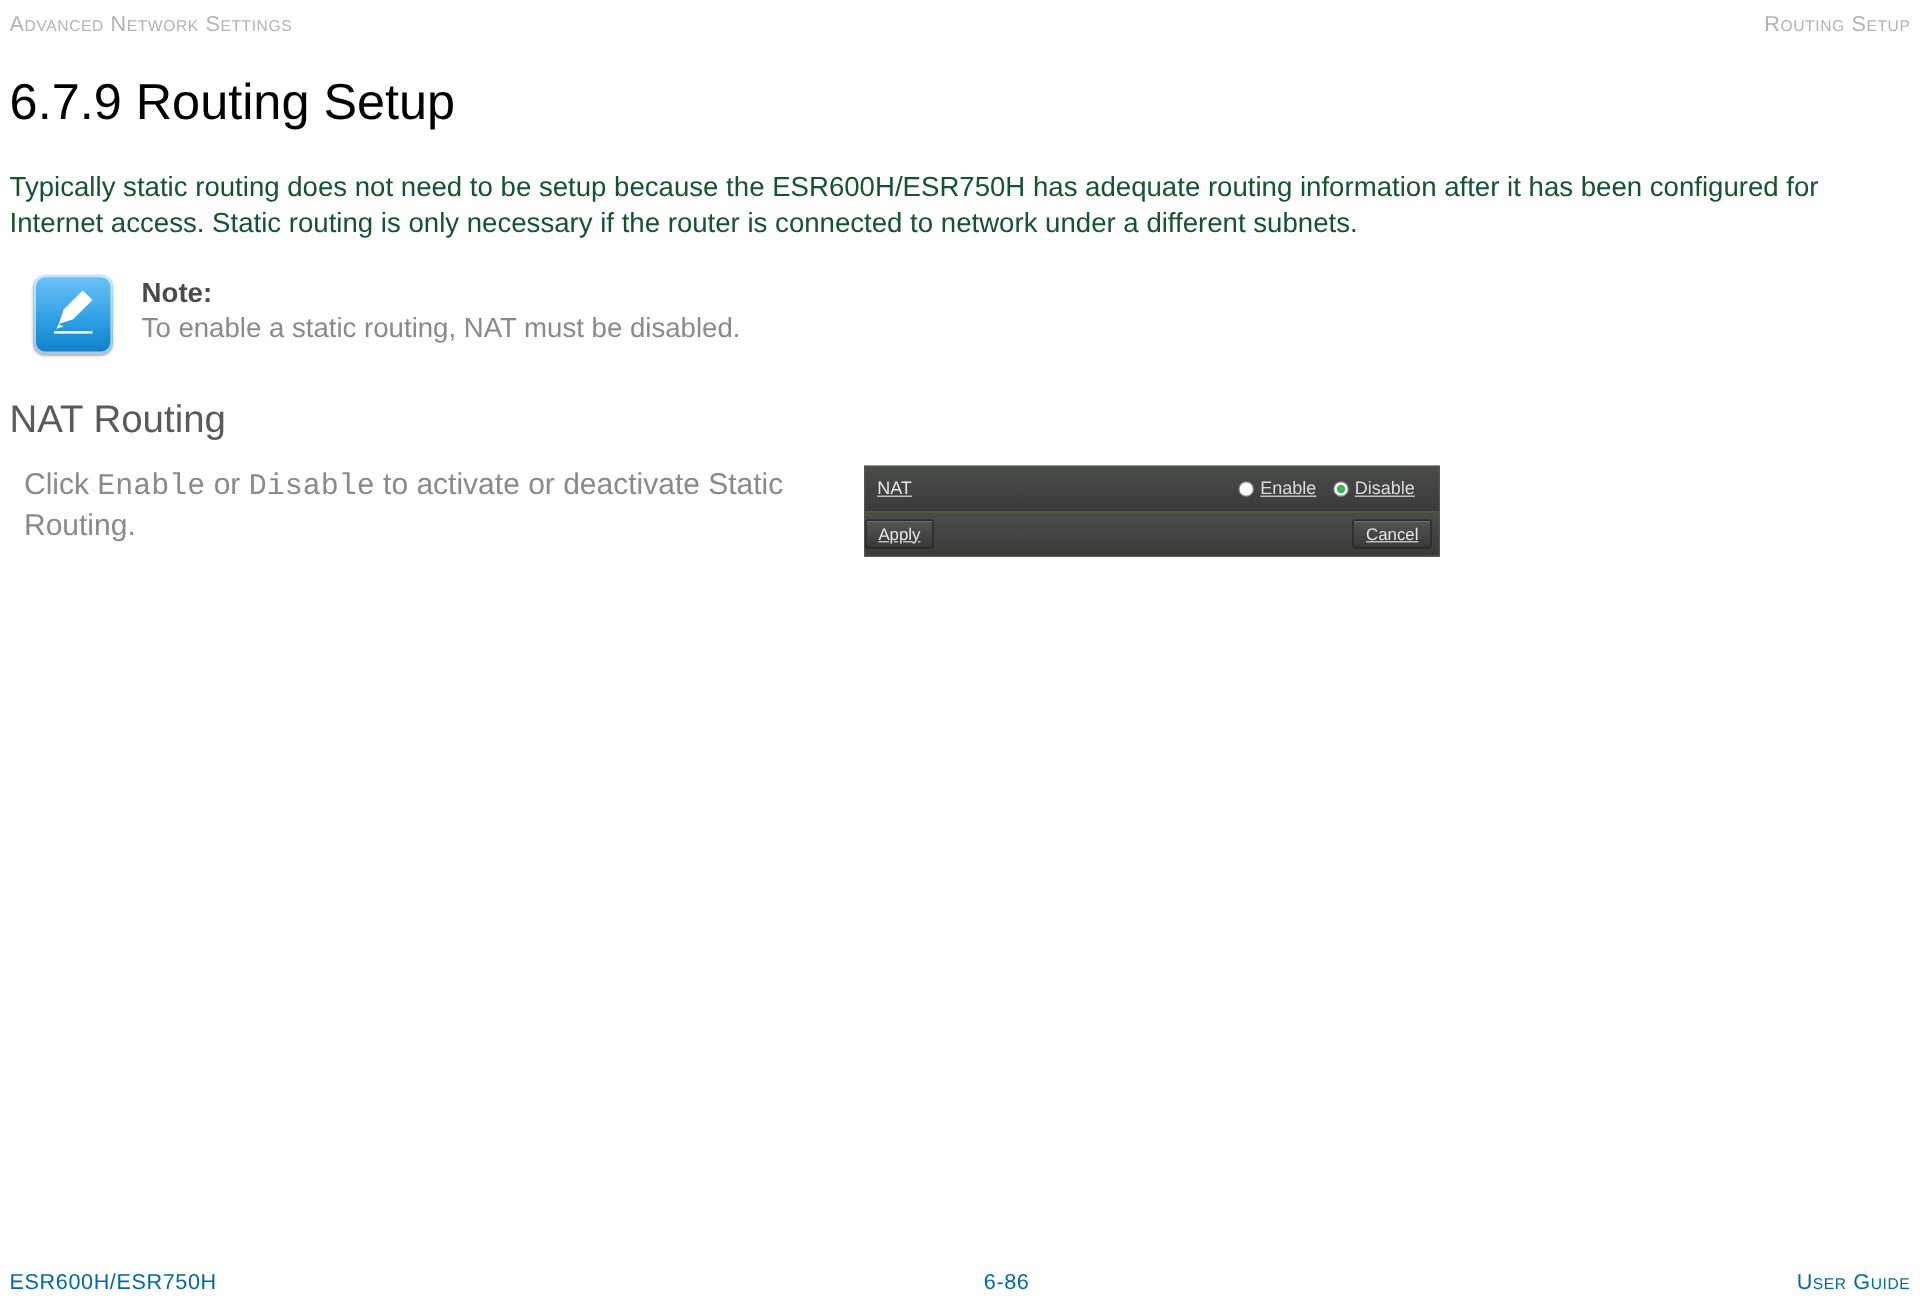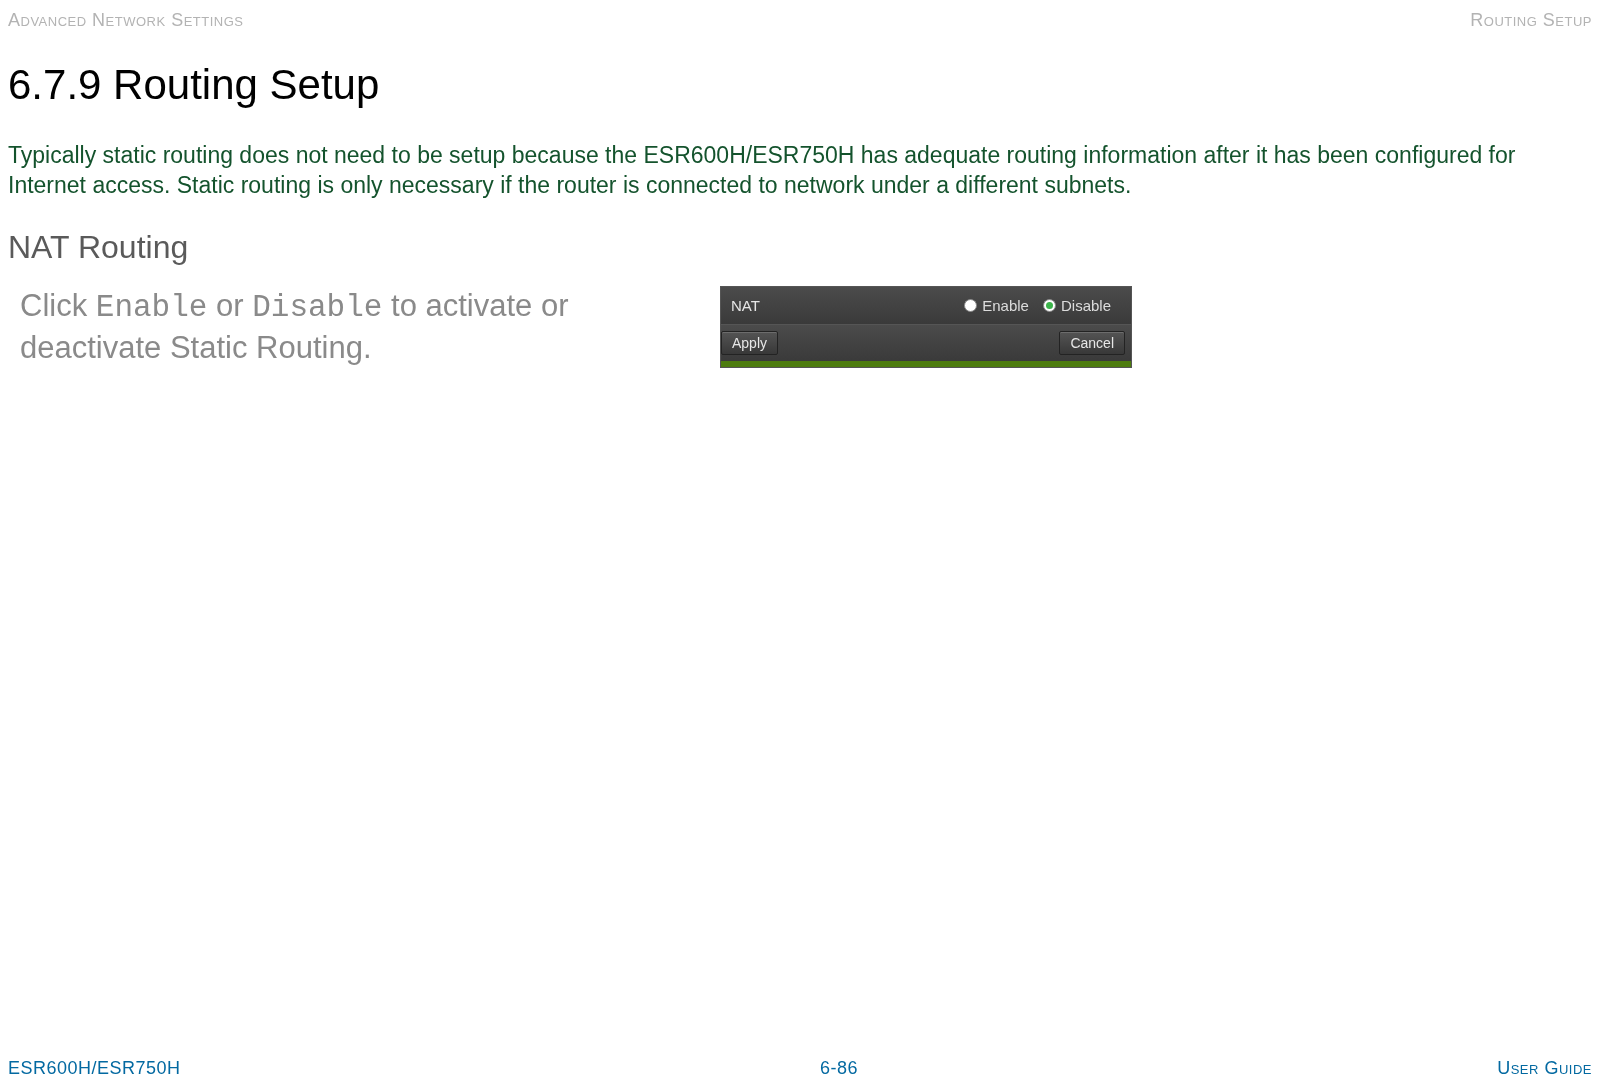--- a/index.html
+++ b/index.html
@@ -83,34 +83,35 @@
       margin-bottom: 20px;
       font-family: Verdana, Arial, sans-serif;
     }
     .two-col {
       display: flex;
       gap: 60px;
       padding-left: 12px;
     }
     .instruction {
       width: 640px;
-      font-size: 31px;
+      font-size: 25px;
       color: #8a8a8a;
       line-height: 1.3;
     }
     .mono {
       font-family: "Courier New", Courier, monospace;
       color: #8a8a8a;
     }
     .nat-panel {
-      width: 412px;
+      width: 480px;
       background: #4d7c0f;
       border: 1px solid #555;
       font-size: 15px;
       color: #dcdcdc;
+      text-decoration: underline;
     }
     .nat-row {
       display: flex;
       align-items: center;
       height: 38px;
       border-bottom: 1px solid #555;
       background: linear-gradient(180deg, #4b4b4b 0%, #3a3a3a 100%);
     }
     .nat-label {
       width: 120px;
@@ -184,20 +185,33 @@
 
 <div class="top-header">
   <div>Advanced Network Settings</div>
   <div>Routing Setup</div>
 </div>
 
 <div class="main">
   <h1 class="section-title">6.7.9 Routing Setup</h1>
   <p class="intro-text">Typically static routing does not need to be setup because the ESR600H/ESR750H has adequate routing information after it has been configured for Internet access. Static routing is only necessary if the router is connected to network under a different subnets.</p>
 
+  <div class="note-block">
+    <div class="note-icon">
+      <svg width="44" height="44" viewBox="0 0 44 44">
+        <rect x="6" y="36" width="32" height="2" fill="#ffffff"></rect>
+        <polygon points="10,30 14,18 30,2 38,10 22,26" fill="#ffffff"></polygon>
+        <polygon points="8,34 10,30 14,32" fill="#ffffff"></polygon>
+      </svg>
+    </div>
+    <div class="note-text-wrap">
+      <span class="note-label">Note:</span>
+      <span class="note-body">To enable a static routing, NAT must be disabled.</span>
+    </div>
+  </div>
 
   <h2 class="sub-title">NAT Routing</h2>
 
   <div class="two-col">
     <p class="instruction">
       <span>Click </span><span class="mono">Enable</span><span> or </span><span class="mono">Disable</span><span> to activate or deactivate Static Routing.</span>
     </p>
 
     <div class="nat-panel">
       <div class="nat-row">

